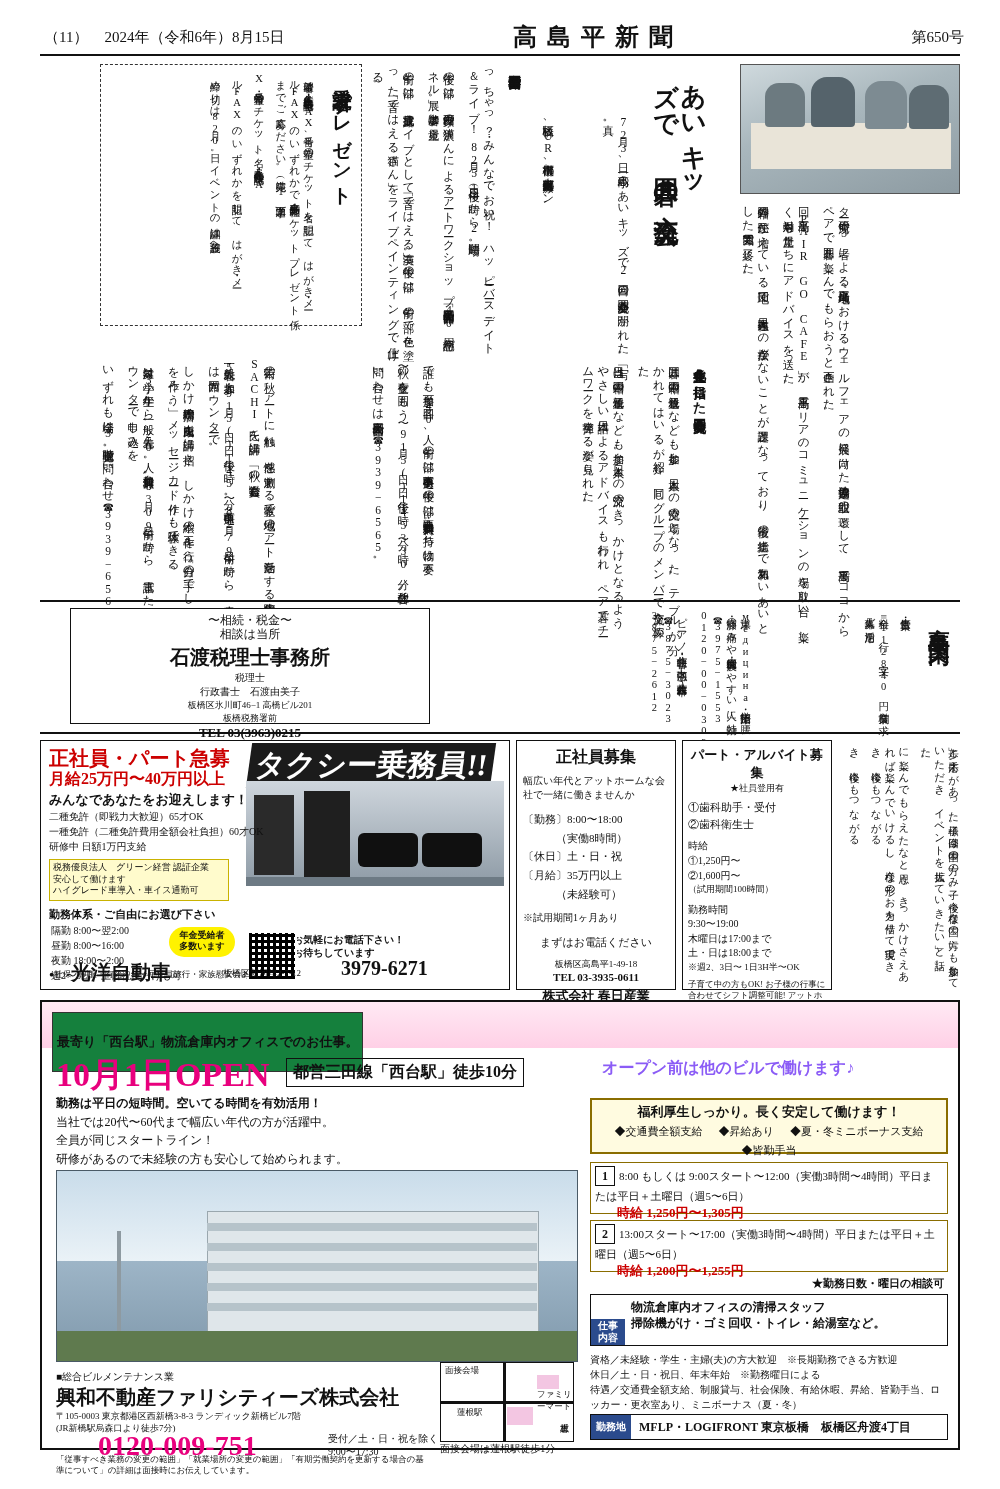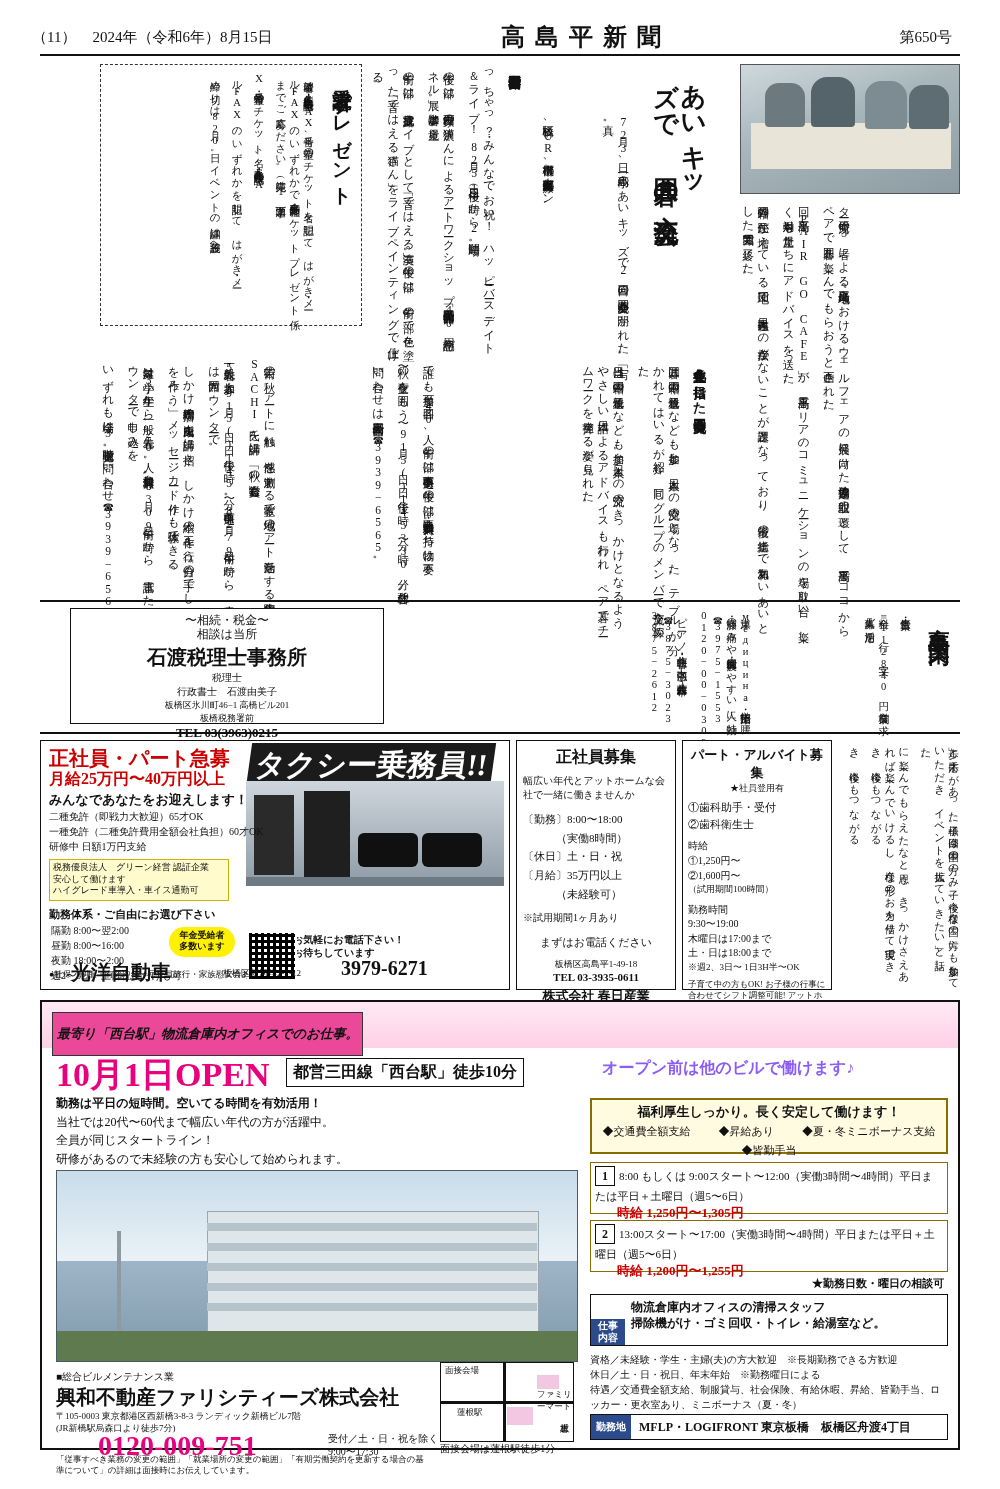--- a/index.html
+++ b/index.html
@@ -1,20 +1,20 @@
 <!DOCTYPE html>
 <html><head>
 <meta charset="utf-8">
 <style>
   html,body{margin:0;padding:0;background:#ffffff;}
   body{width:1000px;height:1489px;position:relative;font-family:"Liberation Serif",serif;color:#111;}
   .page{position:absolute;left:0;top:0;width:1000px;height:1489px;background:#fff;}
 
   
-  .masthead{position:absolute;left:32px;top:20px;width:920px;height:34px;display:flex;align-items:center;justify-content:space-between;font-size:15px;}
+  .masthead{position:absolute;left:44px;top:20px;width:920px;height:34px;display:flex;align-items:center;justify-content:space-between;font-size:15px;}
   .masthead .left{display:flex;gap:16px;align-items:center;}
   .masthead .title{font-size:24px;letter-spacing:10px;font-weight:bold;}
   .rule{position:absolute;left:40px;top:54px;width:920px;height:2px;background:#111;}
 
   
   .v{writing-mode:vertical-rl;text-orientation:upright;line-height:1.32;font-size:11.5px;letter-spacing:0.5px;}
   .v.small{font-size:10.5px;}
   .v.big{font-size:13px;}
 
   
@@ -176,21 +176,21 @@
       <div class="v small" style="height:108px;">東洋медицина学・指圧治療
 腰痛・膝の痛みや疲労回復・疲れやすい人に特効
 ☎3975−1553
 0120−00−0303</div>
       <div class="v small" style="height:108px;">ピアノ・作曲・聴音
 内河弘子(芸大作曲科卒)
 ☎3875−3023
 3875−2612</div>
     </div>
 
-    <div class="office center" style="position:absolute;left:30px;top:6px;width:314px;height:116px;padding:4px 8px;box-sizing:border-box;">
+    <div class="office center" style="position:absolute;left:30px;top:6px;width:360px;height:116px;padding:4px 8px;box-sizing:border-box;">
       <div class="t12" style="white-space:pre-line;line-height:1.2;">〜相続・税金〜
 相談は当所</div>
       <div class="t20 bold" style="margin-top:2px;">石渡税理士事務所</div>
       <div class="t10" style="white-space:pre-line;">税理士
 行政書士　石渡由美子</div>
       <div class="t9" style="white-space:pre-line;">板橋区氷川町46−1 高橋ビル201
 板橋税務署前</div>
       <div class="t13 bold">TEL 03(3963)0215</div>
     </div>
   </div>
@@ -285,21 +285,21 @@
   </div>
 
   <div style="position:absolute;left:840px;top:740px;width:120px;height:250px;display:flex;flex-direction:row-reverse;gap:8px;">
     <div class="v small" style="height:246px;">歩」と手応えがあった様子。「今回は中国の方のみ子。今後、様々な国の方にも参加していただき、イベントを拡大していきたい」と話した。</div>
     <div class="v small" style="height:246px;">に楽しんでもらえたなと思う。きっかけさえあれば楽しんでいけるし、様々な形のお力を借りて実現できき。今後にもつながる</div>
     <div class="v small" style="height:246px;">き。今後にもつながる</div>
   </div>
 
   <div class="bigad">
     <div class="bigad-top"></div>
-    <div class="bold t13" style="position:absolute;left:10px;top:10px;background:#ec4899;padding:12px 4px;border:1px solid #333;font-style:italic;">最寄り「西台駅」物流倉庫内オフィスでのお仕事。</div>
+    <div class="bold t13" style="position:absolute;left:10px;top:10px;background:#15803d;padding:20px 4px;border:1px solid #333;">最寄り「西台駅」物流倉庫内オフィスでのお仕事。</div>
 
     <div class="openred" style="position:absolute;left:14px;top:50px;">10月1日OPEN</div>
     <div class="bold t14" style="position:absolute;left:244px;top:56px;border:1px solid #111;padding:3px 6px;">都営三田線「西台駅」徒歩10分</div>
     <div class="bold t16 blue" style="position:absolute;left:560px;top:56px;color:#8b5cf6;">オープン前は他のビルで働けます♪</div>
 
     <div class="t12" style="position:absolute;left:14px;top:92px;width:520px;line-height:1.55;">
       <div class="bold">勤務は平日の短時間。空いてる時間を有効活用！</div>
       <div>当社では20代〜60代まで幅広い年代の方が活躍中。</div>
       <div>全員が同じスタートライン！</div>
       <div>研修があるので未経験の方も安心して始められます。</div>
@@ -312,21 +312,21 @@
       <div style="position:absolute;left:150px;top:72px;width:330px;height:8px;background:#b6c3ca;"></div>
       <div style="position:absolute;left:150px;top:92px;width:330px;height:8px;background:#b6c3ca;"></div>
       <div style="position:absolute;left:150px;top:112px;width:330px;height:8px;background:#b6c3ca;"></div>
       <div style="position:absolute;left:150px;top:132px;width:330px;height:8px;background:#b6c3ca;"></div>
       <div style="position:absolute;left:60px;top:60px;width:4px;height:100px;background:#8e9aa1;"></div>
       <div style="position:absolute;left:0;top:160px;width:100%;height:30px;background:#5f7a4e;"></div>
     </div>
 
     <div class="benefit" style="position:absolute;left:548px;top:96px;width:358px;height:56px;box-sizing:border-box;padding:3px;">
       <div class="bold t13 center">福利厚生しっかり。長く安定して働けます！</div>
-      <div class="t11" style="display:flex;flex-wrap:wrap;gap:4px 28px;justify-content:center;margin-top:3px;">
+      <div class="t11" style="display:flex;flex-wrap:wrap;gap:4px 16px;justify-content:center;margin-top:3px;">
         <span>◆交通費全額支給</span>
         <span>◆昇給あり</span>
         <span>◆夏・冬ミニボーナス支給</span>
         <span>◆皆勤手当</span>
       </div>
     </div>
 
     <div class="jobrow" style="position:absolute;left:548px;top:160px;width:358px;height:52px;box-sizing:border-box;padding:3px 4px;">
       <span class="numbox">1</span>
       <span class="t11">8:00 もしくは 9:00スタート〜12:00（実働3時間〜4時間）平日または平日＋土曜日（週5〜6日）</span>

